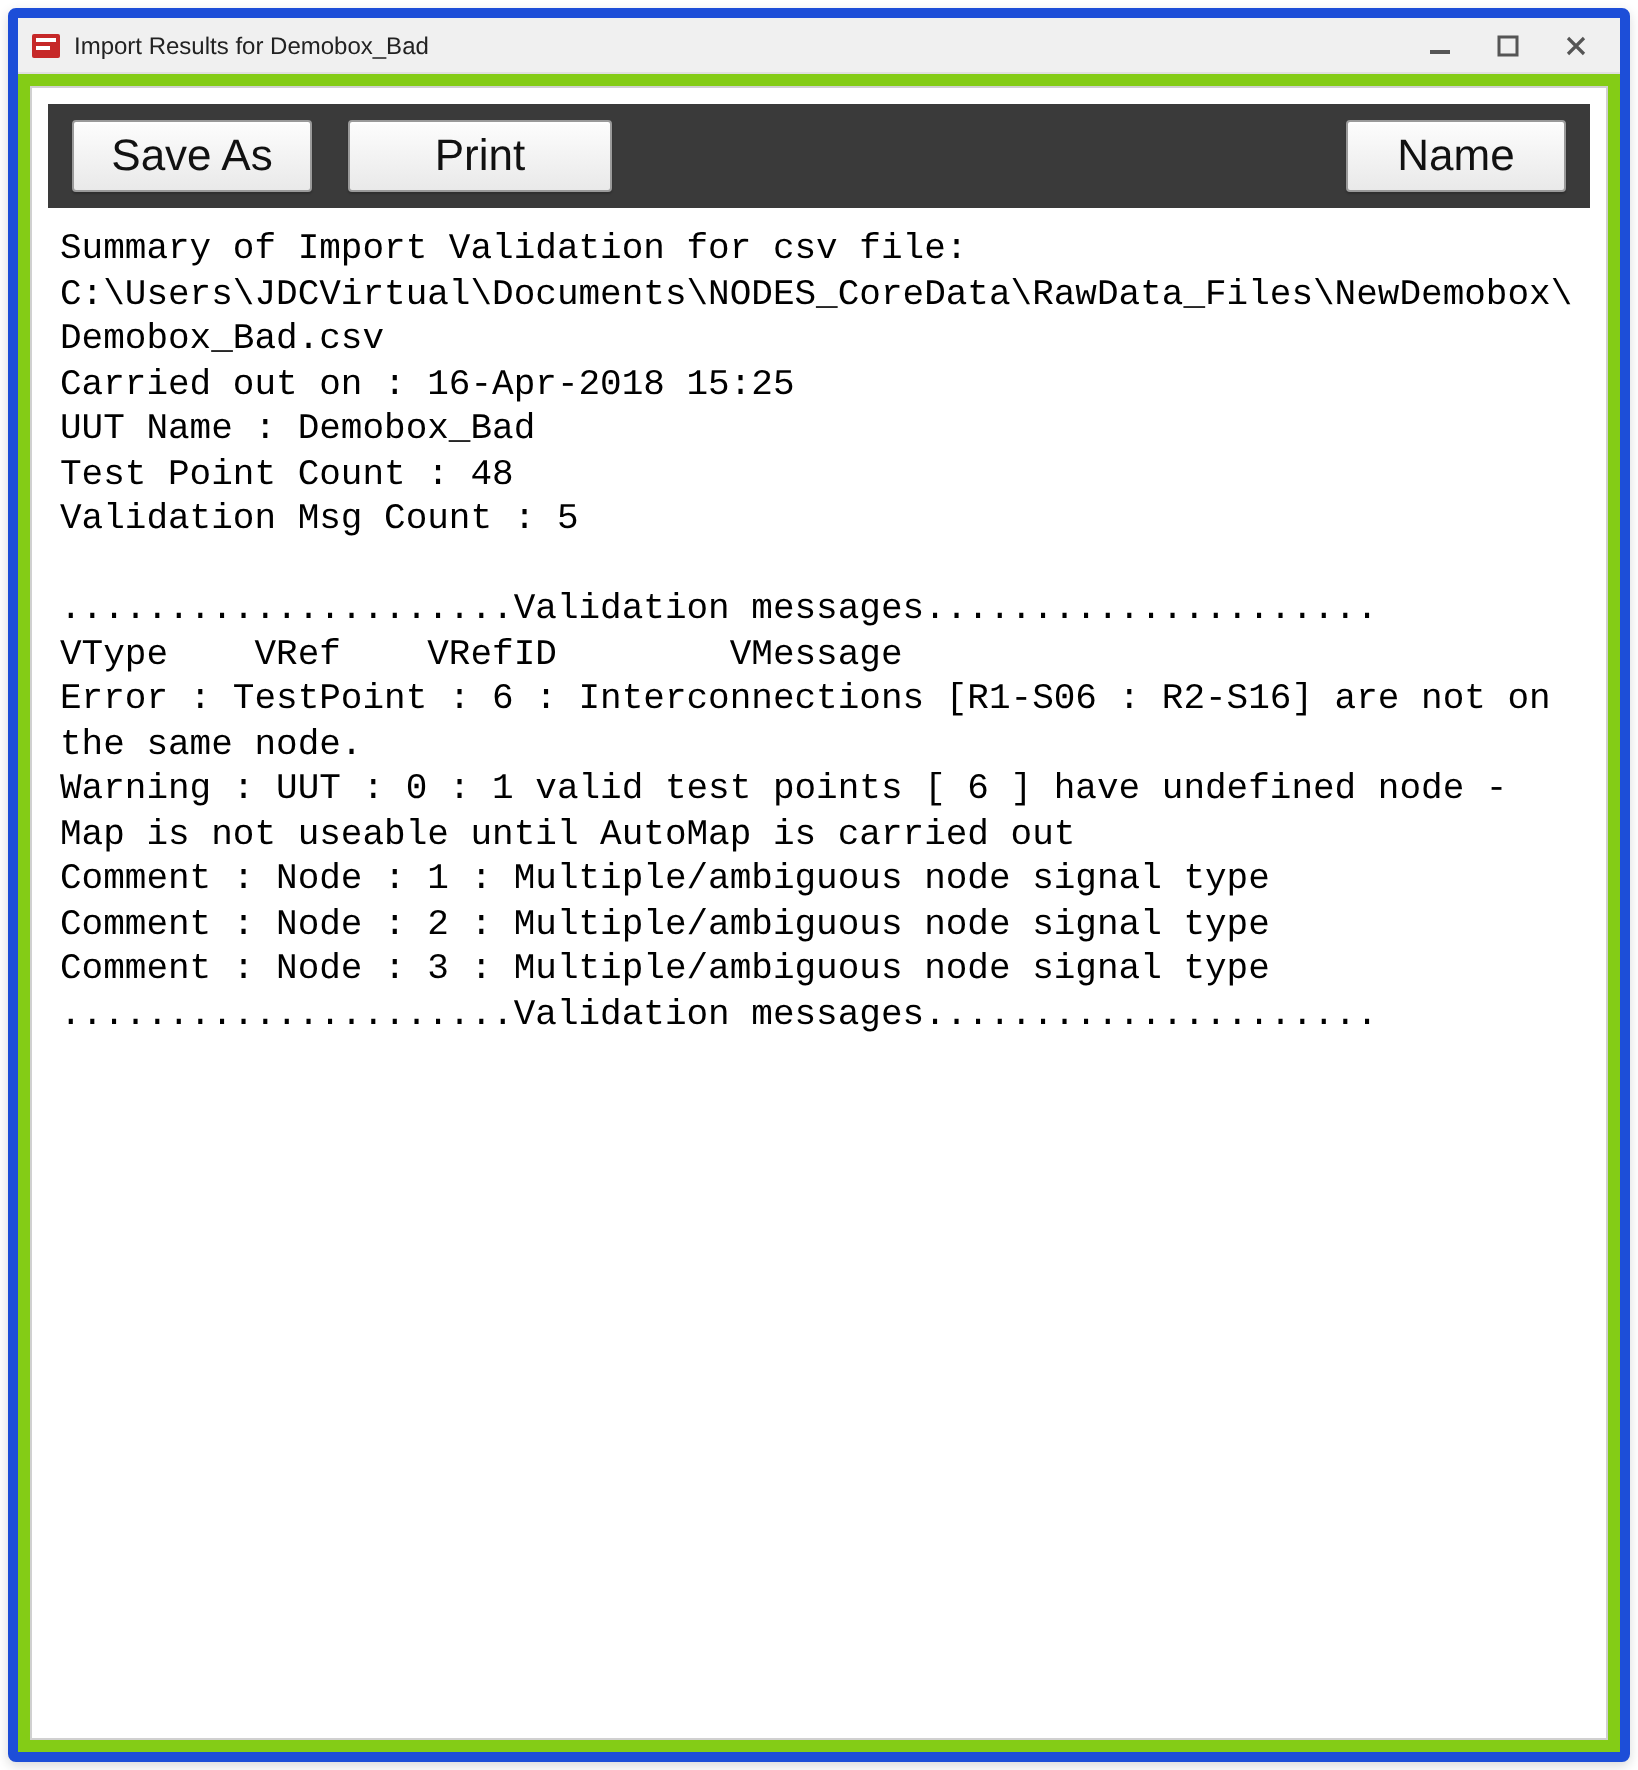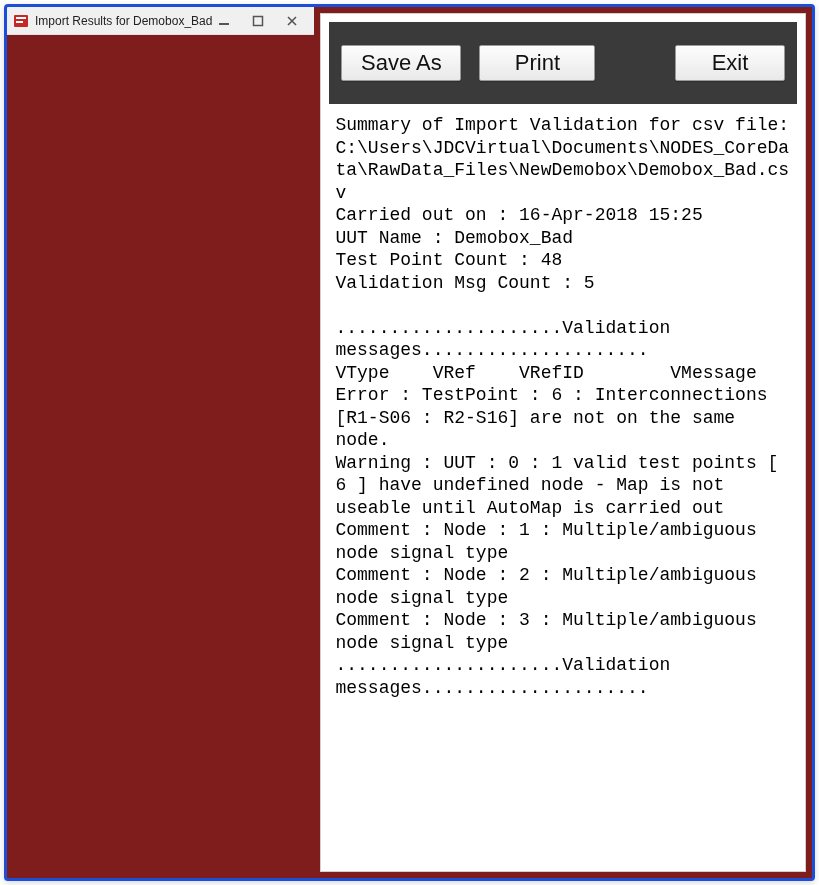--- a/index.html
+++ b/index.html
@@ -8,26 +8,26 @@
     padding: 4px;
     background: #fff;
     font-family: "Segoe UI", Tahoma, sans-serif;
     font-size: 12px;
     width: 819px;
     height: 885px;
   }
   .window {
     width: 811px;
     height: 877px;
-    border: 3px solid #1d4ed8;
+    border: 5px solid #1d4ed8;
     border-radius: 4px;
-    background: #7f1d1d;
+    background: #84cc16;
     box-shadow: 0 2px 6px rgba(0,0,0,0.15);
     display: flex;
-    flex-direction: row;
+    flex-direction: column;
     overflow: hidden;
   }
   .titlebar {
     height: 28px;
     display: flex;
     align-items: center;
     padding: 0 6px;
     background: #f0f0f0;
     border-bottom: 1px solid #e0e0e0;
   }
@@ -54,38 +54,38 @@
     flex: 1;
     margin: 6px;
     background: #fff;
     border: 1px solid #d0d0d0;
     display: flex;
     flex-direction: column;
     padding: 8px;
   }
   .toolbar {
     background: #3a3a3a;
-    padding: 23px 12px;
+    padding: 8px 12px;
     display: flex;
     align-items: center;
   }
   .toolbar .btn {
     background: linear-gradient(#fdfdfd, #e9e9e9);
     border: 1px solid #9a9a9a;
     border-radius: 2px;
     padding: 4px 0;
     font-family: "Segoe UI", Tahoma, sans-serif;
     font-size: 22px;
     color: #111;
     text-align: center;
     cursor: pointer;
     box-shadow: inset 0 1px 0 #fff, 0 1px 1px rgba(0,0,0,0.2);
   }
   .btn-save { width: 120px; margin-right: 18px; }
-  .btn-print { width: 116px; }
+  .btn-print { width: 132px; }
   .toolbar .spacer { flex: 1; }
   .btn-exit { width: 110px; }
   .log {
     flex: 1;
     padding: 10px 6px 6px 6px;
     font-family: "Courier New", monospace;
     font-size: 18px;
     line-height: 1.25;
     color: #000;
     white-space: pre-wrap;
@@ -123,21 +123,21 @@
           </svg>
       </span>
     </div>
   </div>
 
   <div class="client">
     <div class="toolbar">
       <button class="btn btn-save">Save As</button>
       <button class="btn btn-print">Print</button>
       <div class="spacer"></div>
-      <button class="btn btn-exit">Exit</button>
+      <button class="btn btn-exit">Name</button>
     </div>
     <div class="log">Summary of Import Validation for csv file:
 C:\Users\JDCVirtual\Documents\NODES_CoreData\RawData_Files\NewDemobox\Demobox_Bad.csv
 Carried out on : 16-Apr-2018 15:25
 UUT Name : Demobox_Bad
 Test Point Count : 48
 Validation Msg Count : 5
 
 .....................Validation messages.....................
 VType    VRef    VRefID        VMessage

